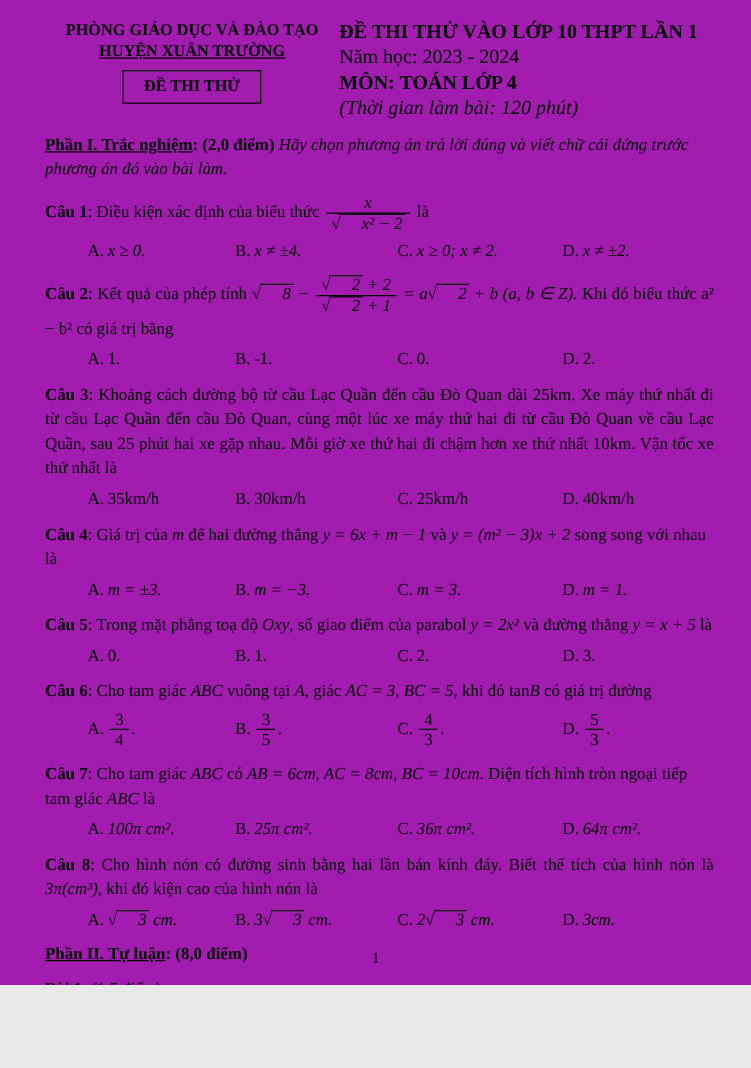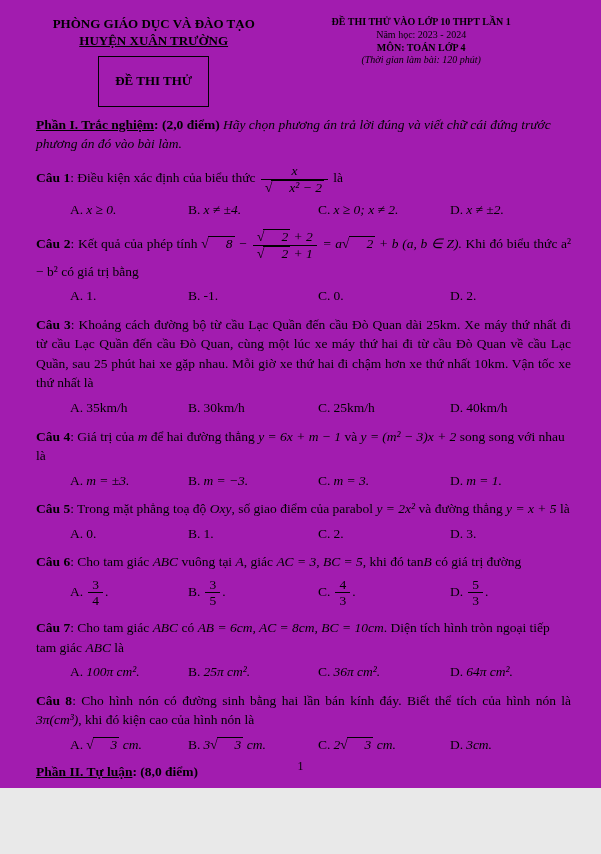--- a/index.html
+++ b/index.html
@@ -11,22 +11,22 @@
   }
   .b { font-weight:bold; }
   .i { font-style:italic; }
   .u { text-decoration:underline; }
   .math { font-style:italic; }
   .just { text-align:justify; }
 
   
   .hdr { display:flex; margin-bottom:6px; }
   .hdr-left { width:44%; text-align:center; font-size:13px; line-height:1.28; }
-  .hdr-right { width:56%; text-align:center; font-size:10px; line-height:1.28; }
-  .exam-box { display:inline-block; border:1.6px solid #000; padding:16px 16px; margin-top:7px; font-size:13px; }
+  .hdr-right { width:56%; font-size:16px; line-height:1.28; }
+  .exam-box { display:inline-block; border:1.6px solid #000; padding:4px 16px; margin-top:7px; font-size:13px; }
 
   
   .part-heading { margin-top:8px; }
 
   
   .q { margin-top:9px; }
   .opts {
     display:grid; grid-template-columns:118px 130px 132px auto;
     margin:5px 0 0 34px; align-items:center;
   }

